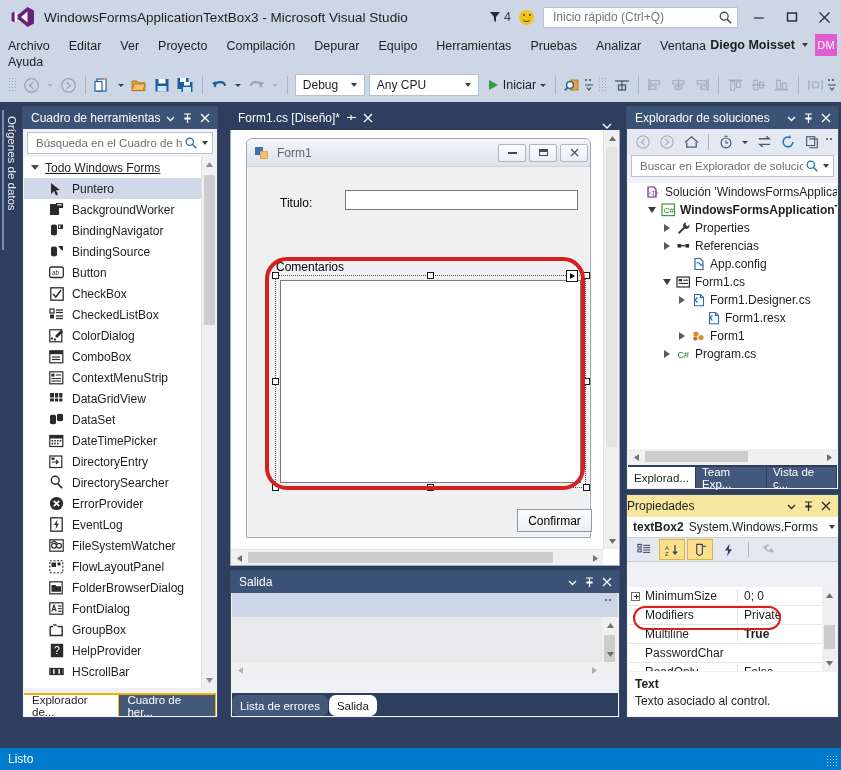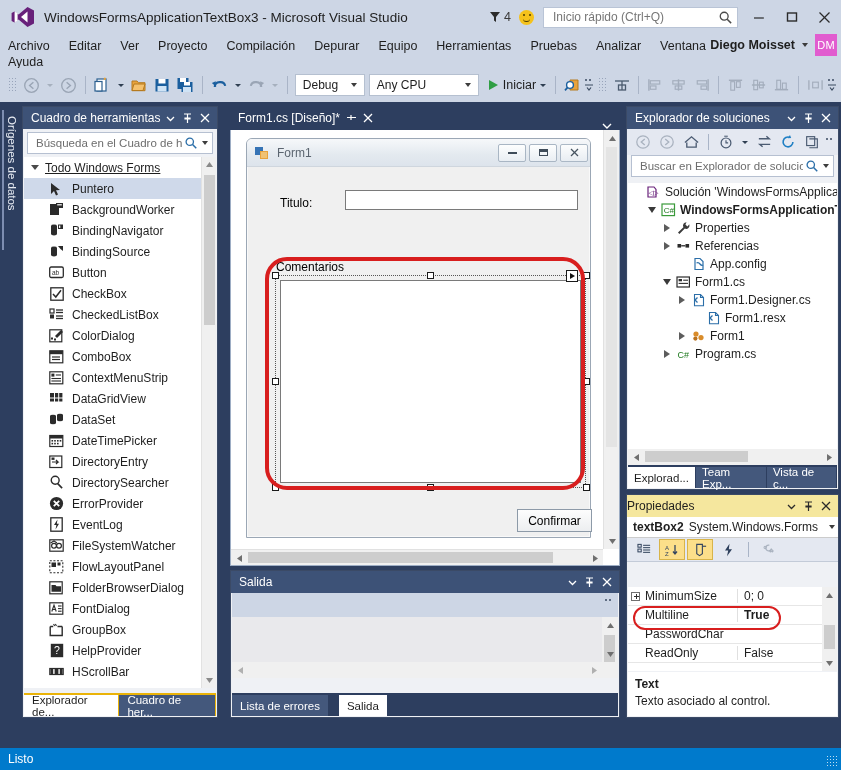--- a/index.html
+++ b/index.html
@@ -332,21 +332,21 @@
   }
   .out-hs {
     position: absolute; left: 0; right: 0; bottom: 0; height: 16px; background: #f0f0f0;
   }
   .out-tabs {
     position: absolute; left: 1px; right: 1px; bottom: 1px; height: 23px;
     background: #2d3e5f; display: flex; align-items: flex-end;
   }
   .out-tab {
     height: 21px; padding: 0 8px; display: flex; align-items: center;
-    font-size: 11.5px; color: #fff; background: #44587c; margin-right: 11px;
+    font-size: 11.5px; color: #fff; background: #44587c; margin-right: 1px; border-radius: 7px;
   }
   .out-tab.active { background: #fff; color: #1e1e1e; }
 
   
   .solexp {
     position: absolute; left: 626px; top: 106px; width: 213px; height: 384px;
     background: #eff1f5; border: 1px solid #3b4a66;
   }
   .se-tools {
     height: 26px; background: #e4e8f1; display: flex; align-items: center; padding-left: 4px;
@@ -1476,20 +1476,25 @@
     </div>
 
     <div class="props-grid" id="props-grid">
         <div class="pr-row">
           <span class="pr-exp">
             <span class="pr-plus"></span>
           </span>
           <span class="pr-name">MinimumSize</span>
           <span class="pr-val">0; 0</span>
         </div>
+        <div class="pr-row">
+          <span class="pr-exp"></span>
+          <span class="pr-name">Modifiers</span>
+          <span class="pr-val">Private</span>
+        </div>
         <div class="pr-row hl">
           <span class="pr-exp"></span>
           <span class="pr-name">Multiline</span>
           <span class="pr-val">True</span>
         </div>
         <div class="pr-row">
           <span class="pr-exp"></span>
           <span class="pr-name">PasswordChar</span>
           <span class="pr-val"></span>
         </div>

